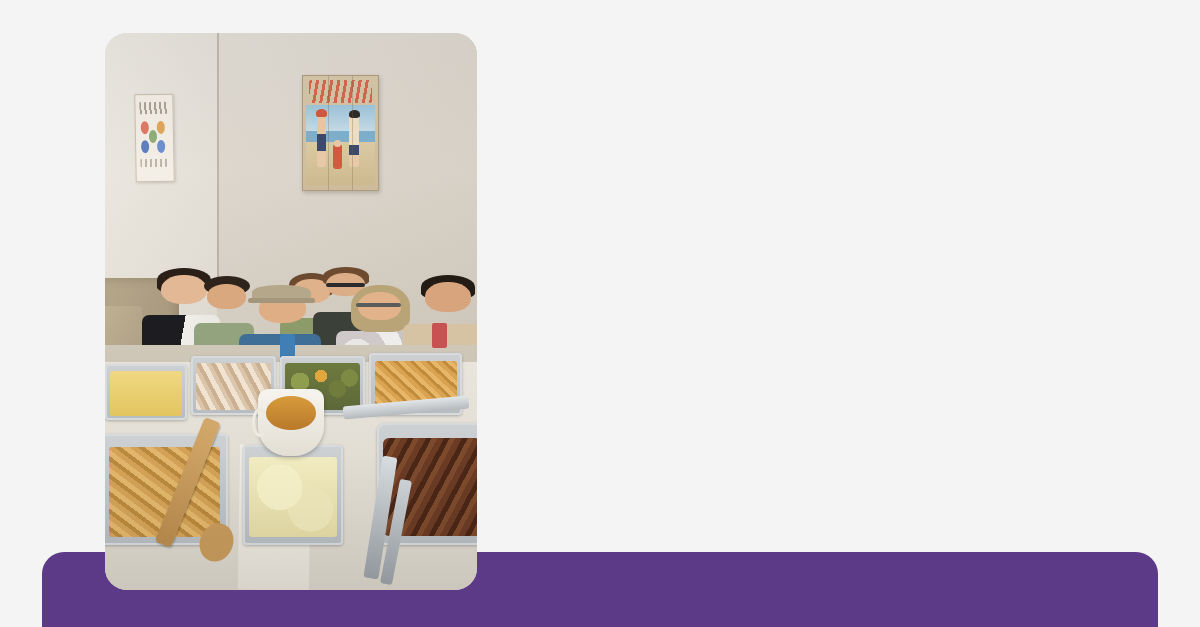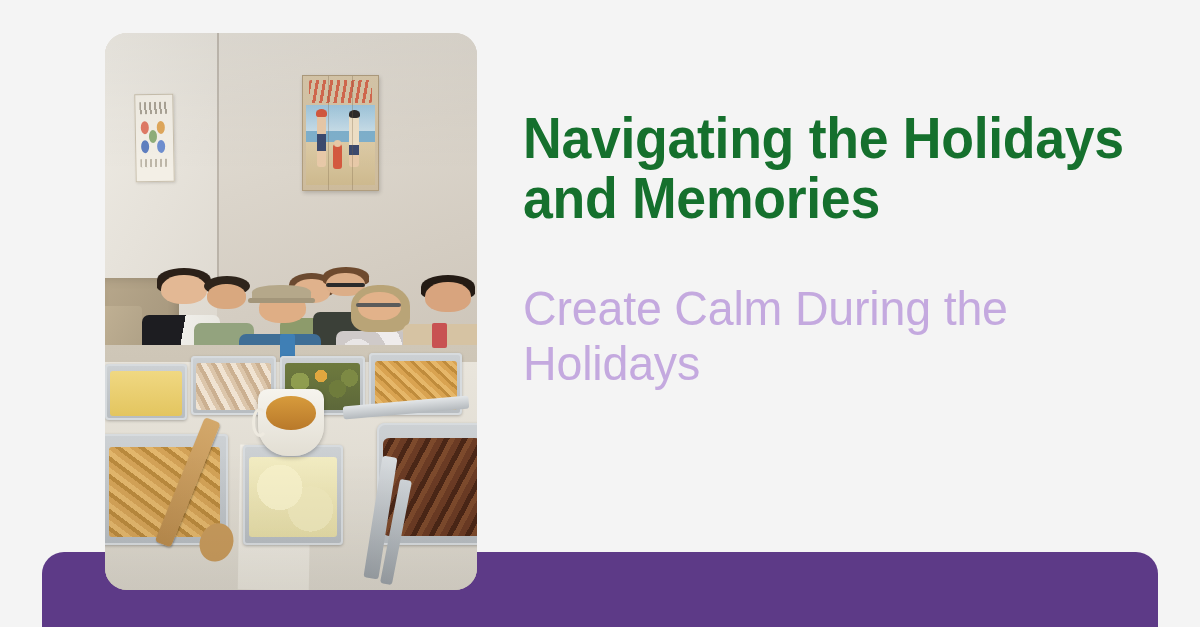--- a/index.html
+++ b/index.html
@@ -346,20 +346,14 @@
       <div class="spoon"></div>
       <div class="spoon-b"></div>
       <div class="tongs"></div>
       <div class="knife"></div>
       <div class="fork"></div>
 
       <div class="photo-shade"></div>
     </div>
   </div>
 
-  <div class="textwrap">
-    <h1 class="headline">Navigating the Holidays
-and Memories</h1>
-    <p class="subhead">Create Calm During the
-Holidays</p>
-  </div>
 
 </div>
 
 </body></html>

